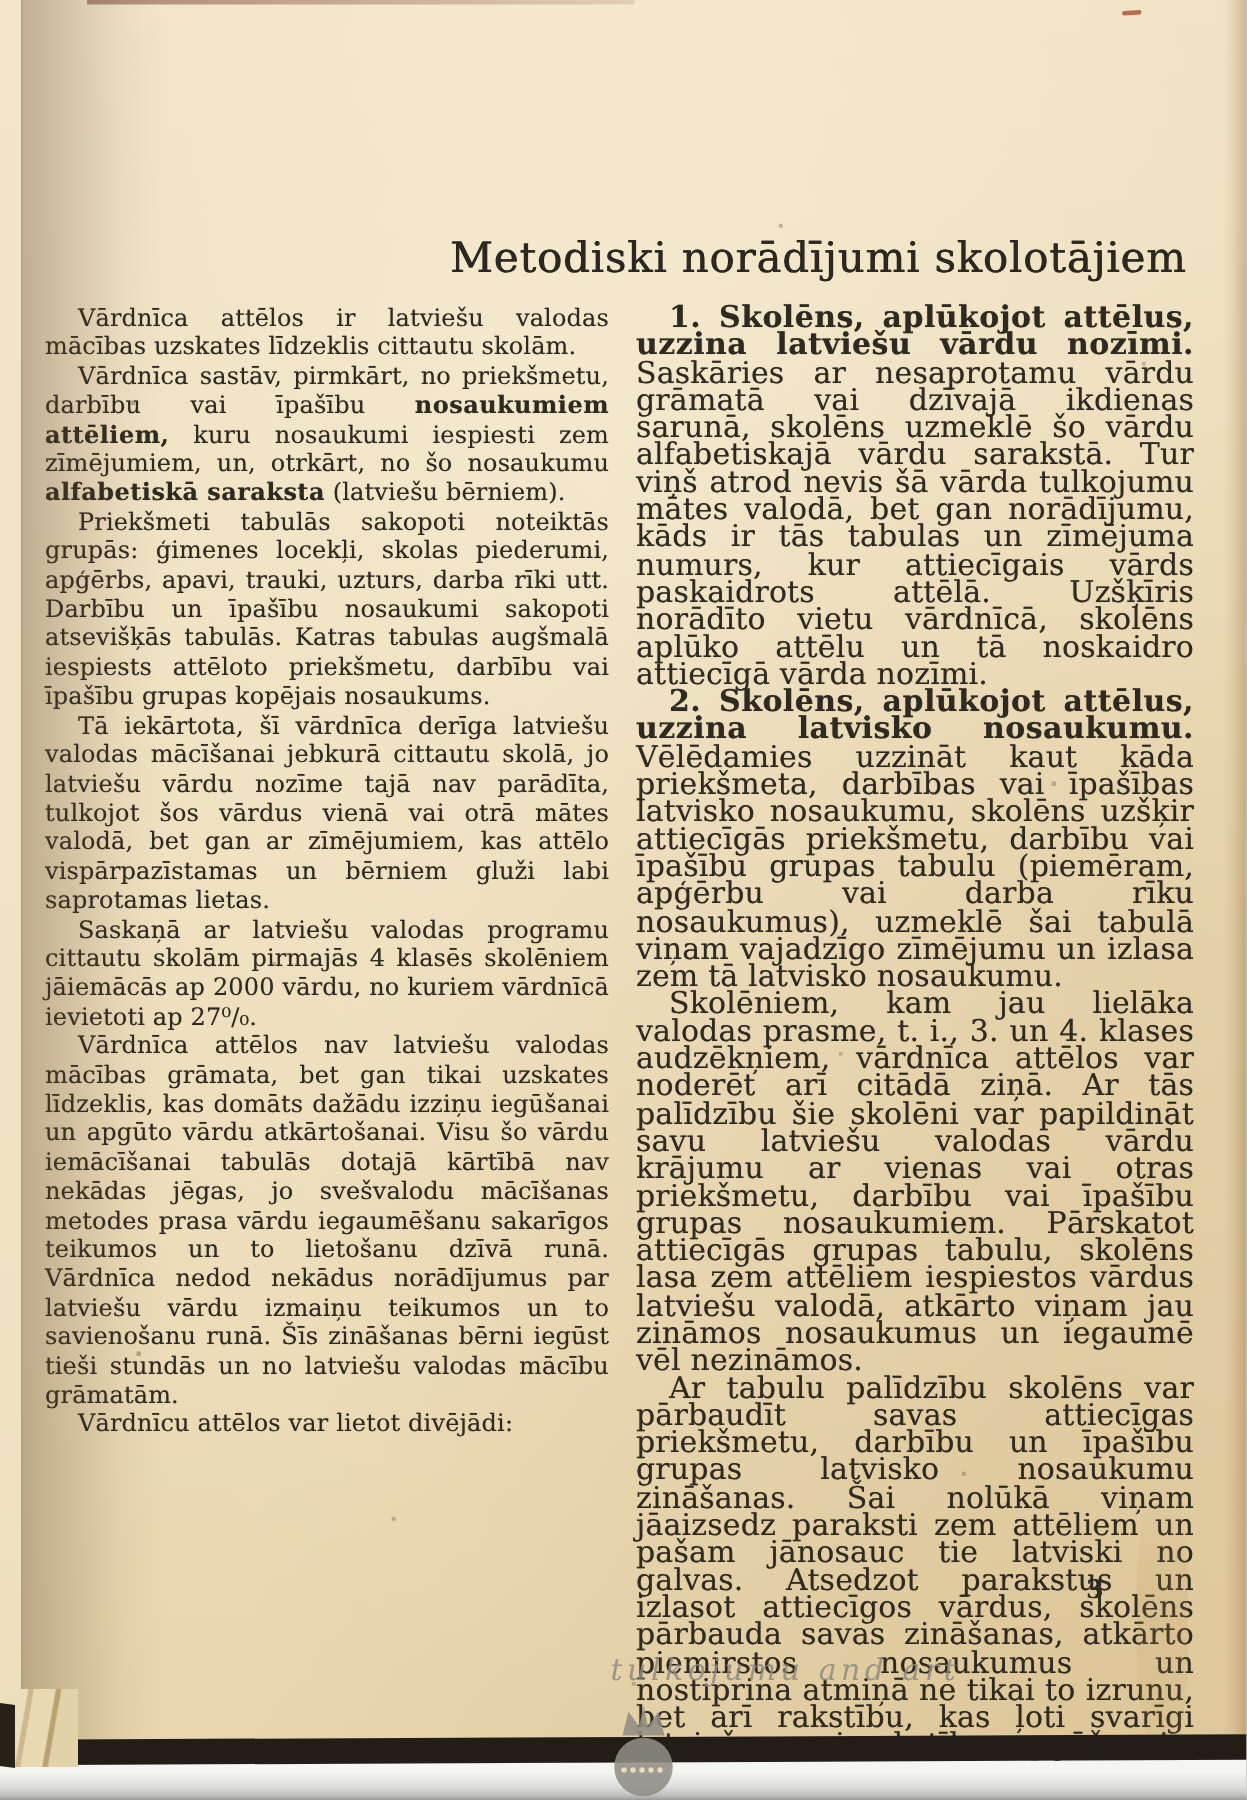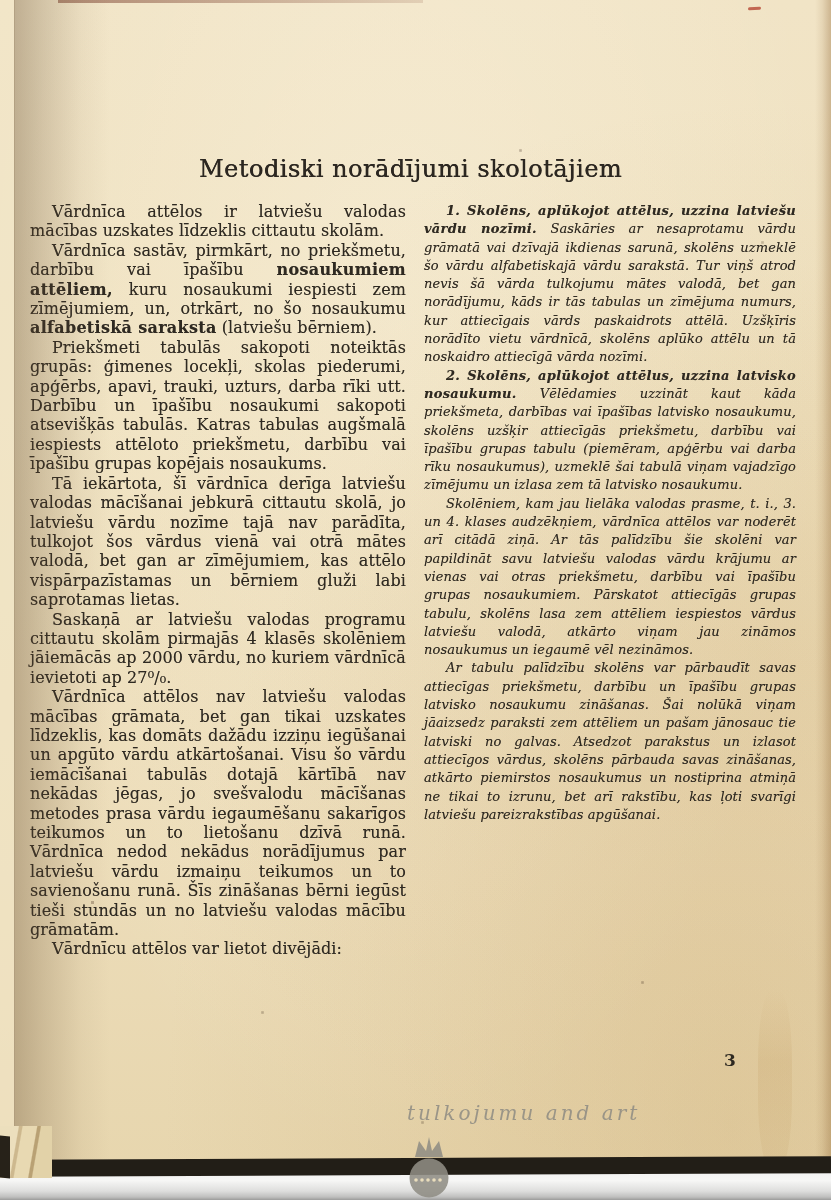--- a/index.html
+++ b/index.html
@@ -21,32 +21,32 @@
     position:absolute;left:0;right:0;top:0;height:1172px;
     background-image:
       radial-gradient(ellipse at 88% 96%, rgba(193,155,92,0.25), transparent 55%),
       radial-gradient(ellipse at 92% 55%, rgba(193,155,92,0.12), transparent 60%),
       radial-gradient(ellipse at 48% 28%, rgba(255,250,236,0.30), transparent 70%),
       linear-gradient(to bottom,#f1e4c6 0%,#efe1bf 35%,#ecdcb8 75%,#e7d6ae 100%);
   }
 
   .title{
     position:absolute;left:30px;right:40px;top:155px;margin:0;
-    text-align:center;font-size:24px;font-weight:normal;
+    text-align:right;font-size:28px;font-weight:normal;
     color:#2c2721;letter-spacing:0.5px;
     text-shadow:0.4px 0 0 #2c2721;
   }
 
   .col{
     position:absolute;top:202px;
     color:#2e2921;text-align:justify;
     text-shadow:0 0 0.5px rgba(46,41,33,0.45);
   }
   .col-left{left:30px;width:376px;font-size:16px;line-height:19.4px;}
-  .col-right{left:424px;width:372px;font-size:13px;line-height:18.3px;font-style:italic;}
+  .col-right{left:424px;width:372px;font-size:20px;line-height:18.3px;}
   .para{margin:0;text-indent:22px;letter-spacing:0.1px;}
   .para .bold{font-weight:bold;letter-spacing:0.3px;}
 
   .page-number{
     position:absolute;left:724px;top:1050px;
     font-size:17px;font-weight:bold;color:#2e2921;
   }
 
   
   .gutter-shadow{

